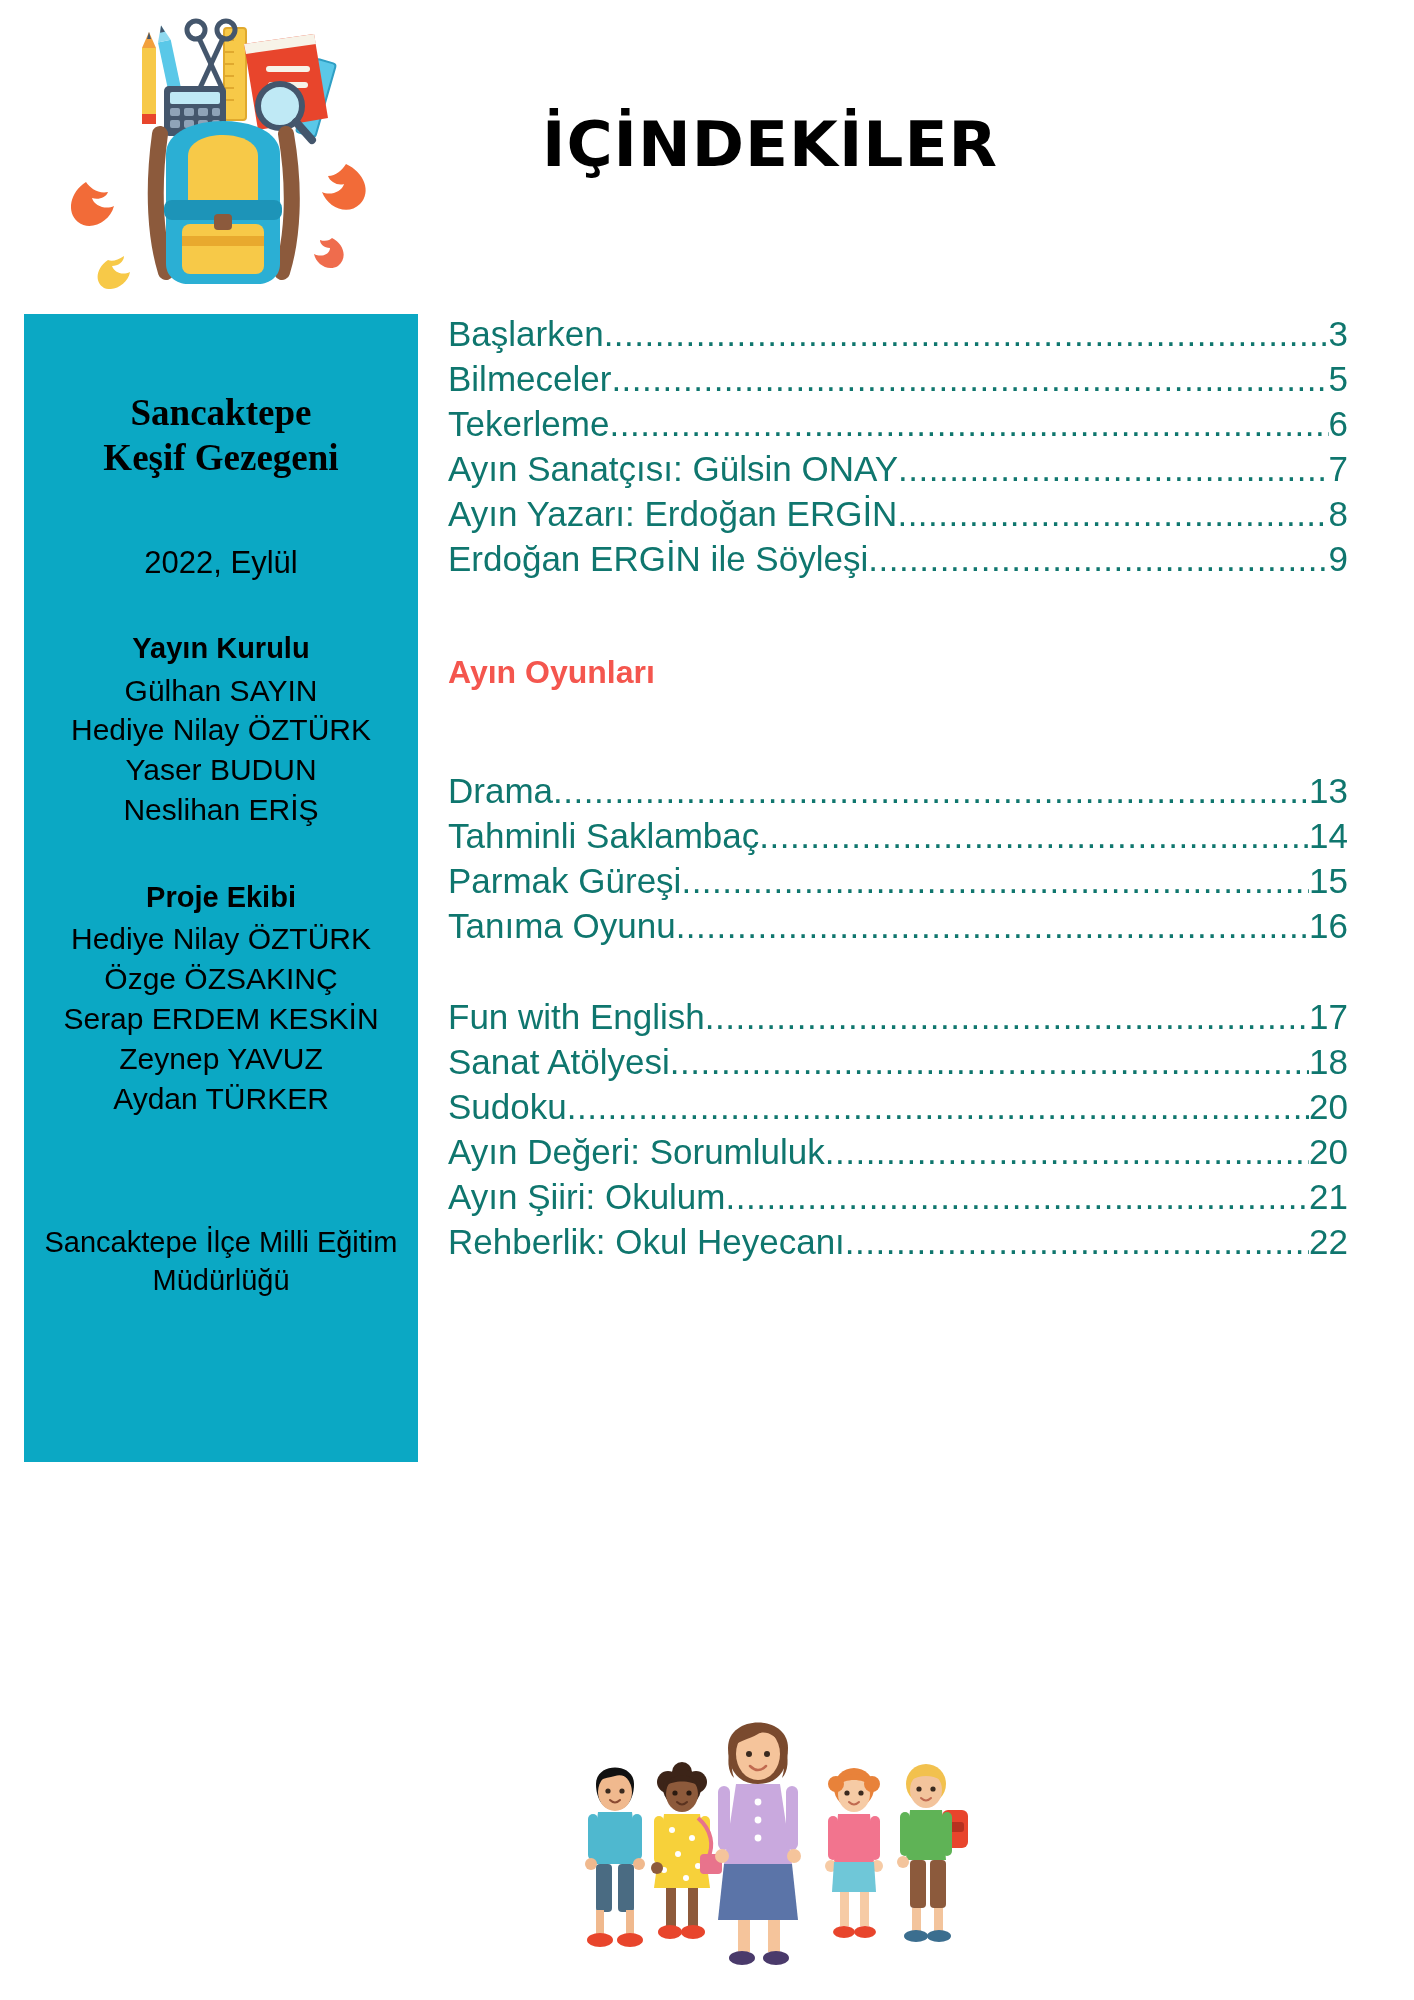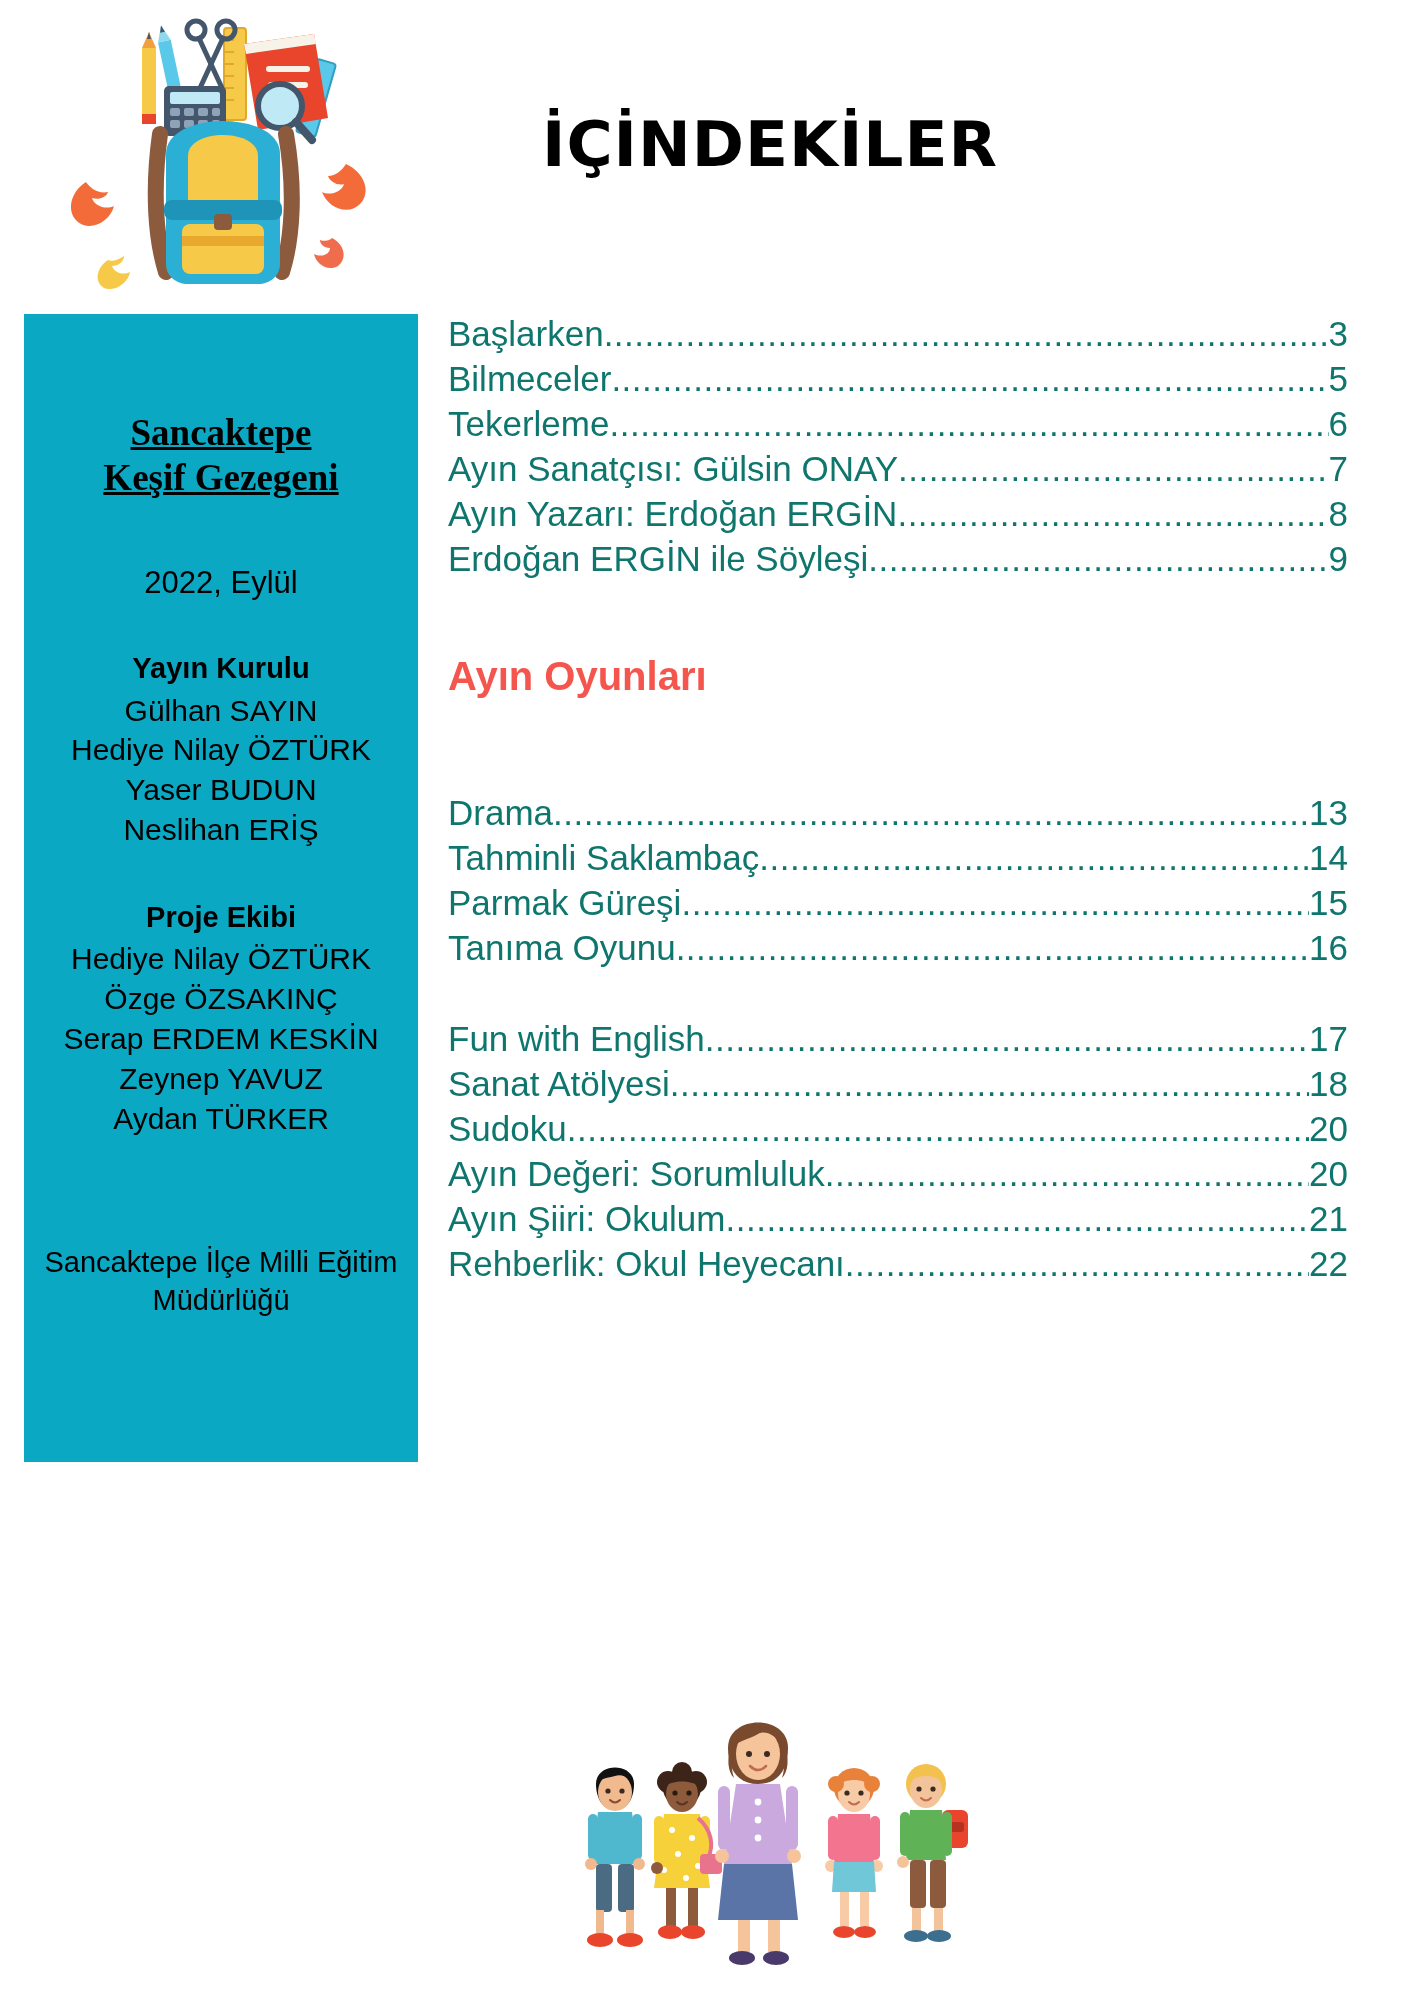--- a/index.html
+++ b/index.html
@@ -54,22 +54,21 @@
     box-sizing: border-box;
     padding: 0 10px;
     text-align: center;
     color: #000000;
   }
   .sb-masthead {
     font-family: "Liberation Serif", serif;
     font-weight: 700;
     font-size: 37px;
     line-height: 1.22;
-    margin-top: 96px;
-    text-decoration: underline;
+    margin-top: 76px;
   }
   .sb-date {
     font-size: 31px;
     margin-top: 64px;
     line-height: 1.2;
   }
   .sb-group { margin-top: 48px; }
   .sb-group-title {
     font-weight: 700;
     font-size: 29px;
@@ -114,25 +113,25 @@
     content: "........................................................................................................";
     letter-spacing: 0.5px;
     display: block;
     white-space: nowrap;
   }
   .toc-page {
     flex: 0 0 auto;
     text-align: right;
   }
   .toc-section-head {
-    font-size: 40px;
+    font-size: 32px;
     font-weight: 700;
     color: #F4564E;
     margin-top: 72px;
-    margin-bottom: 18px;
+    margin-bottom: 4px;
   }
   .toc-block-gap-lg { height: 74px; }
   .toc-block-gap-md { height: 46px; }
 
   
   .kids-art {
     position: absolute;
     left: 560px;
     top: 1688px;
     width: 420px;

